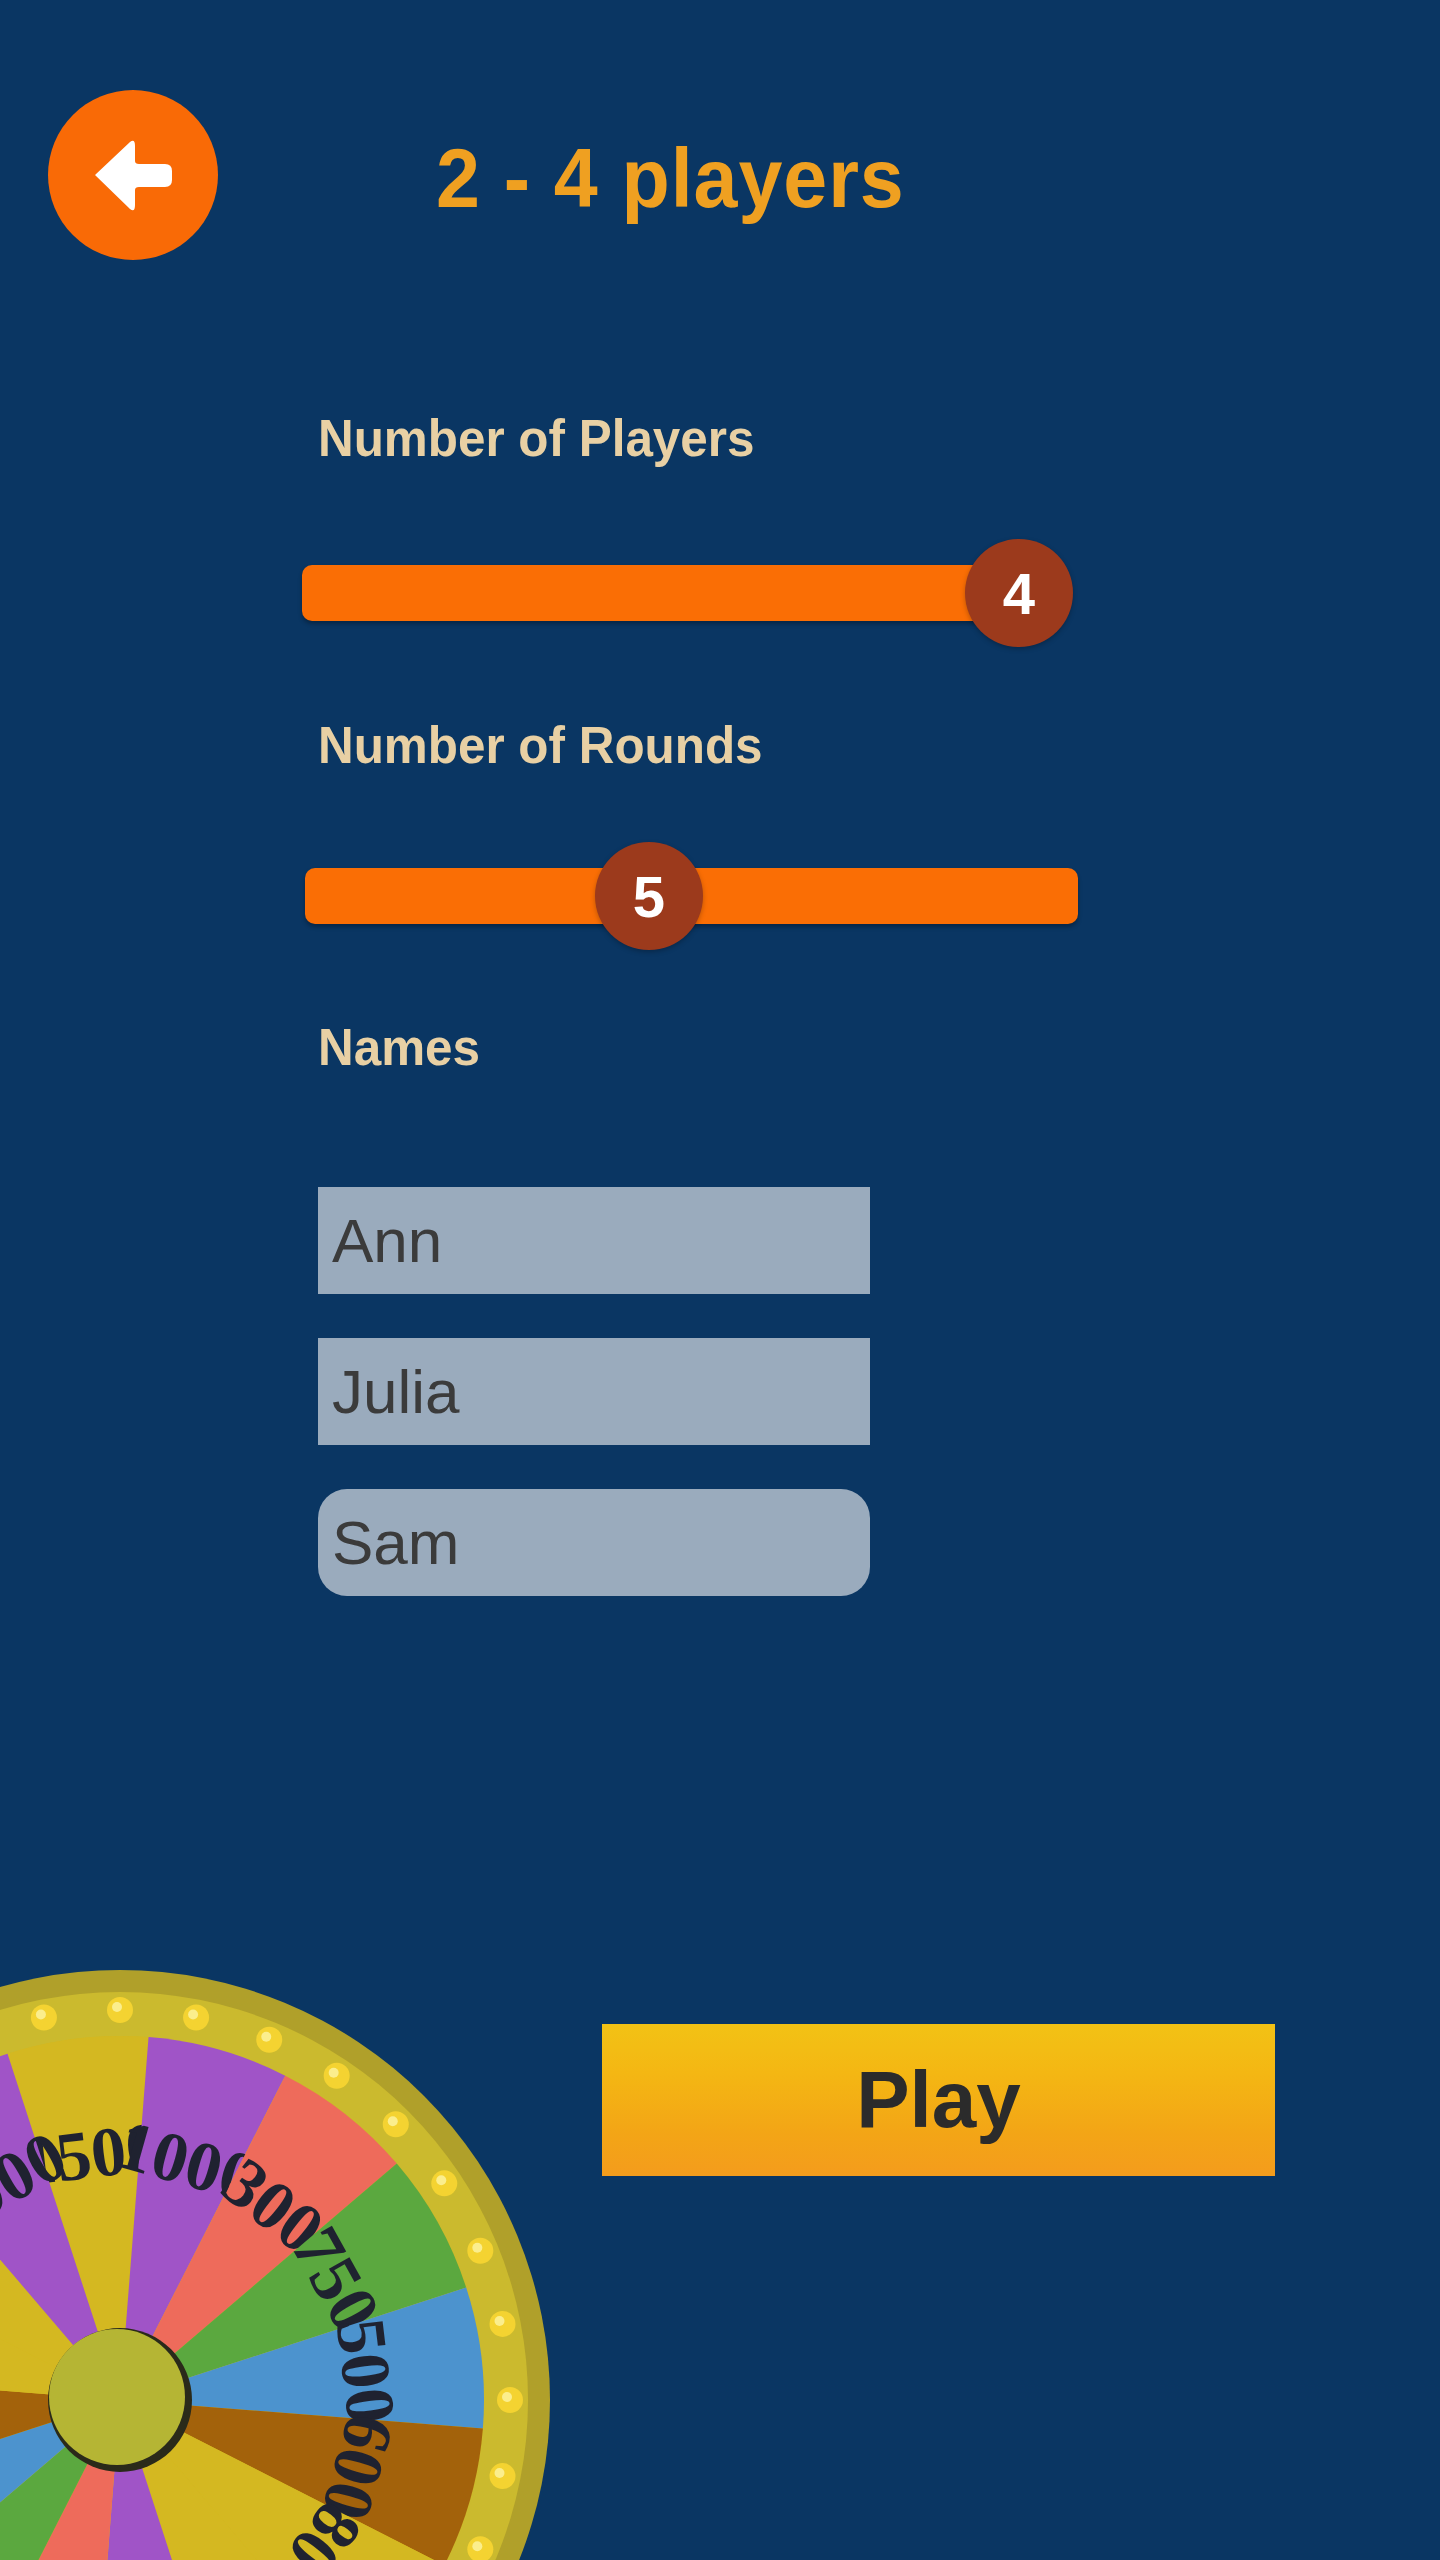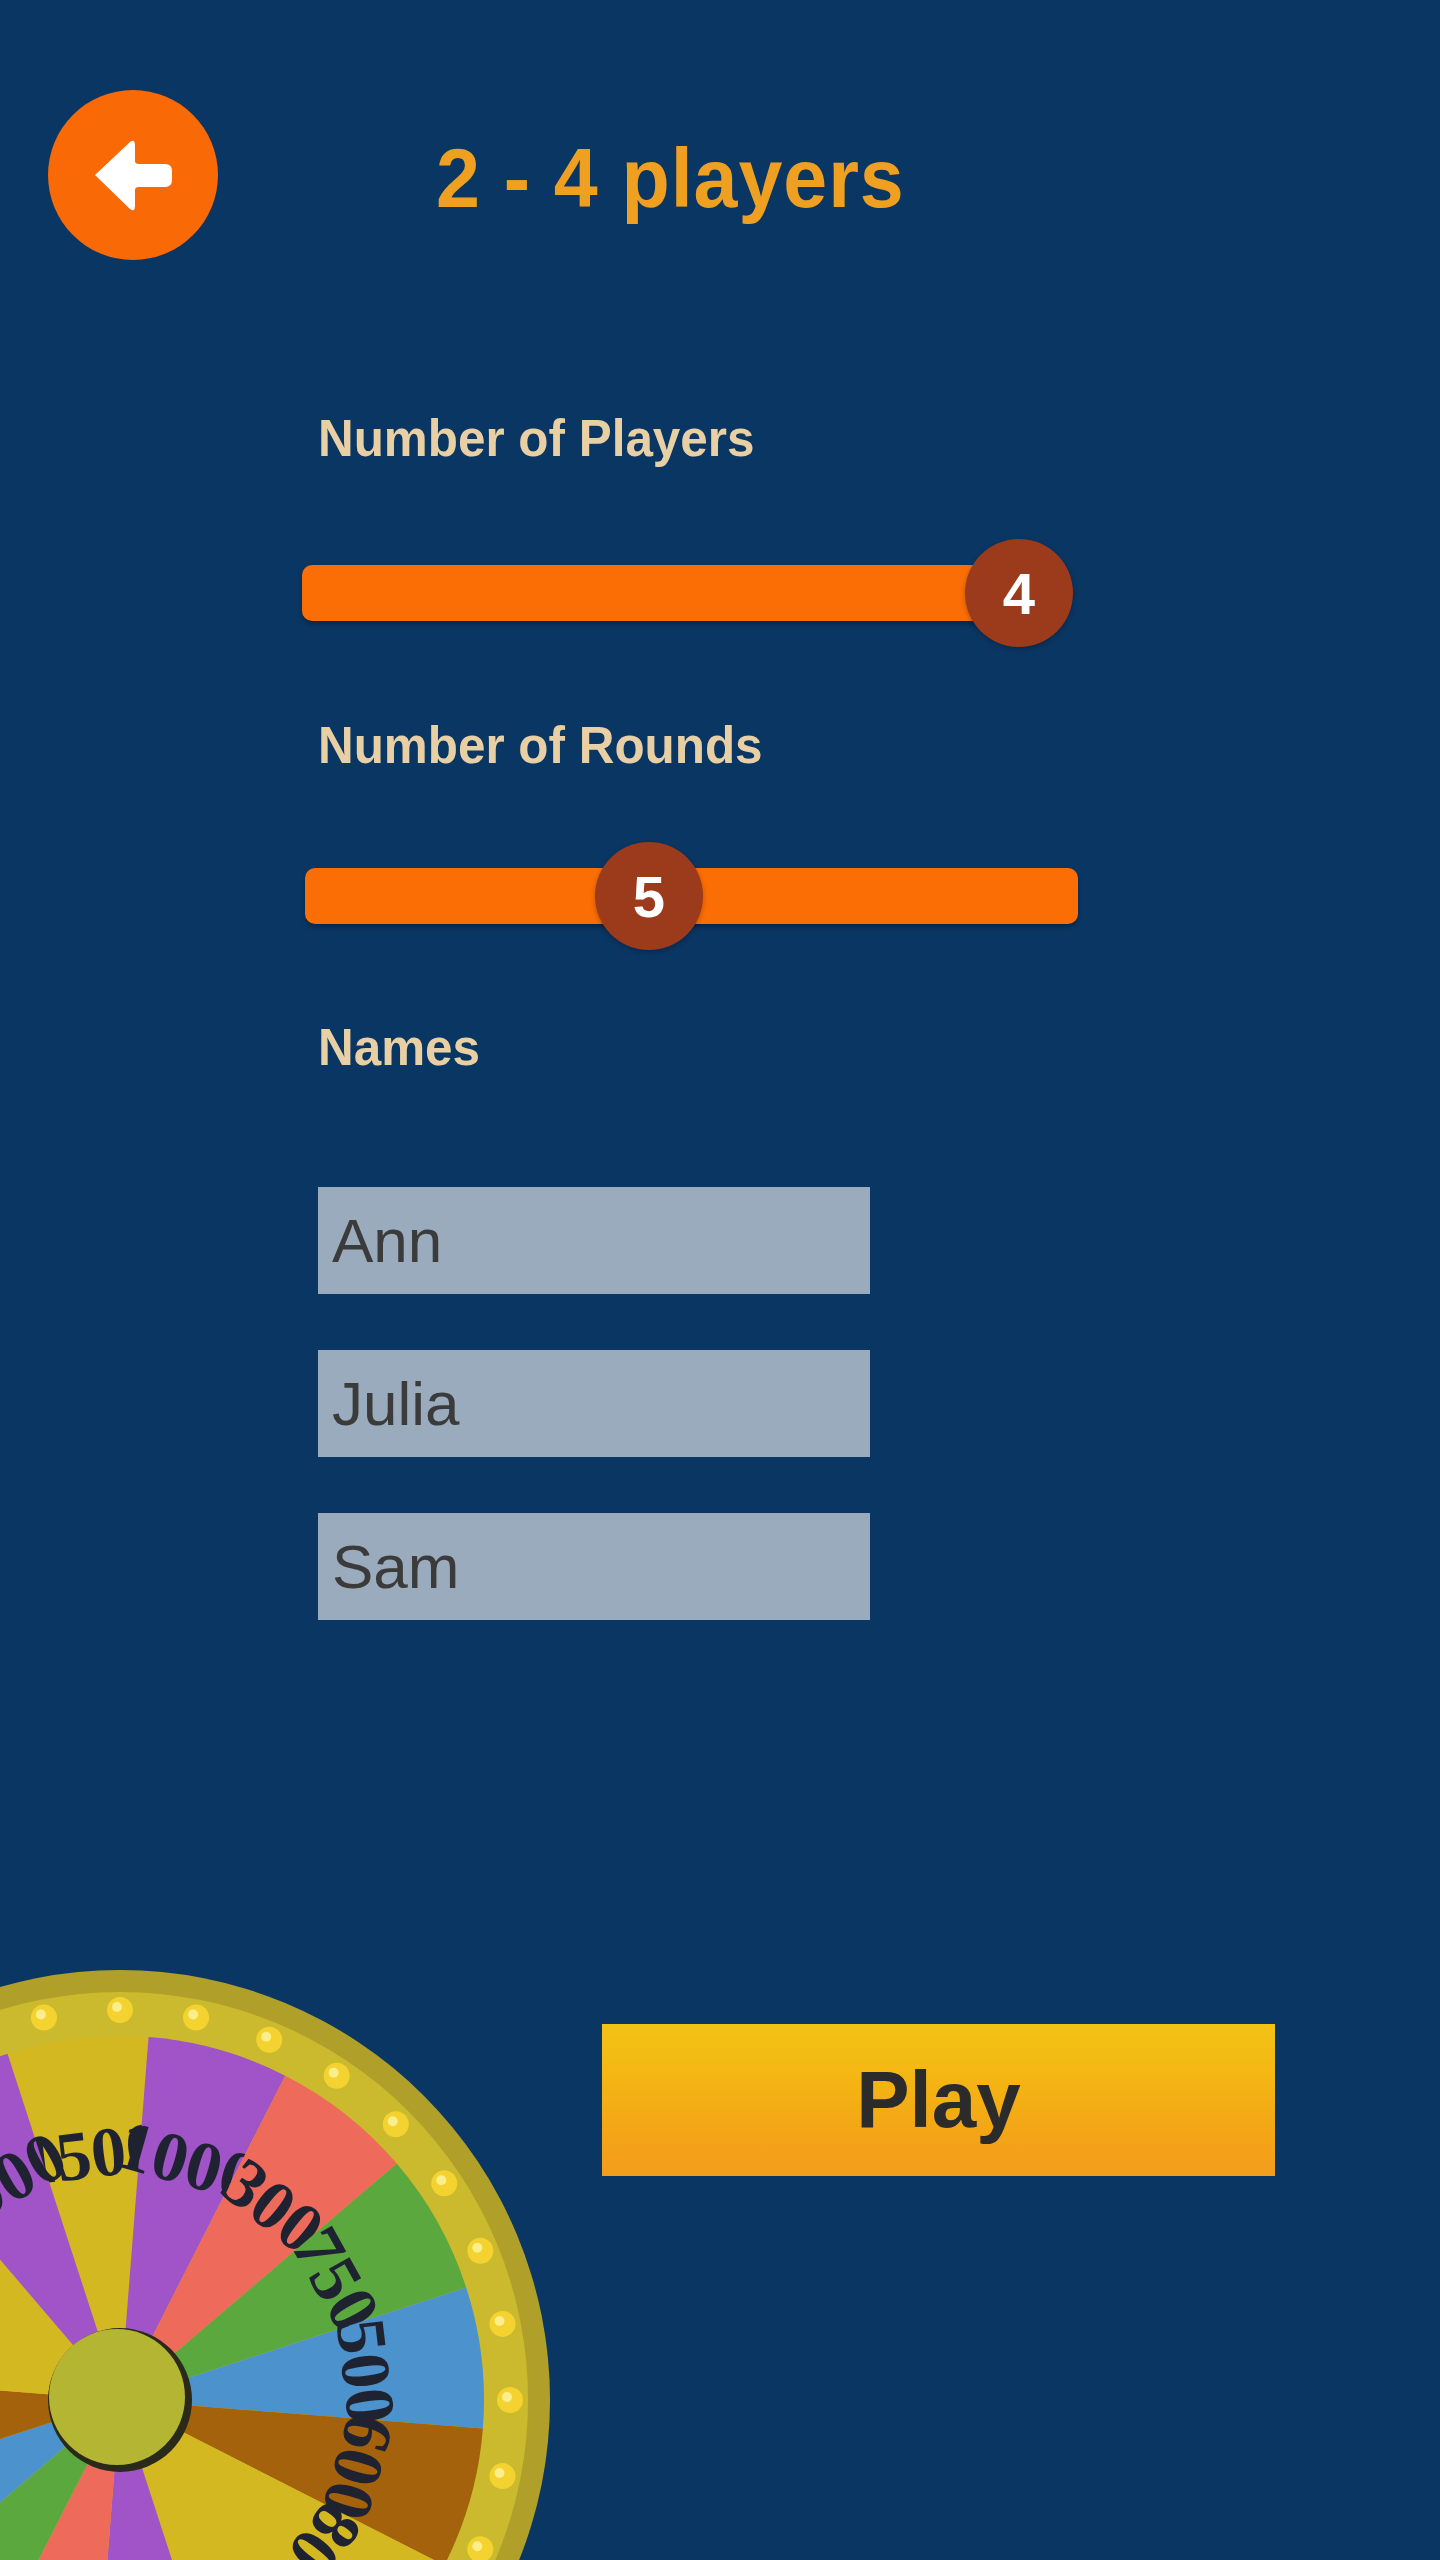--- a/index.html
+++ b/index.html
@@ -134,32 +134,32 @@
     position: absolute;
     left: 318px;
     top: 1187px;
     width: 552px;
   }
 
   .name-input {
     display: block;
     width: 552px;
     height: 107px;
-    margin-bottom: 56px;
+    margin-bottom: 44px;
     background: #9AABBD;
     border: none;
     outline: none;
     font-family: "Liberation Sans", sans-serif;
     font-size: 62px;
     color: #3B3B3B;
     padding: 0 14px;
     border-radius: 0;
   }
 
-  .name-input:last-child { margin-bottom: 12px; }
+  .name-input:last-child { margin-bottom: 12px; border-radius: 29px; }
 
   
   #play-button {
     position: absolute;
     left: 602px;
     top: 2024px;
     width: 673px;
     height: 152px;
     border: none;
     cursor: pointer;

